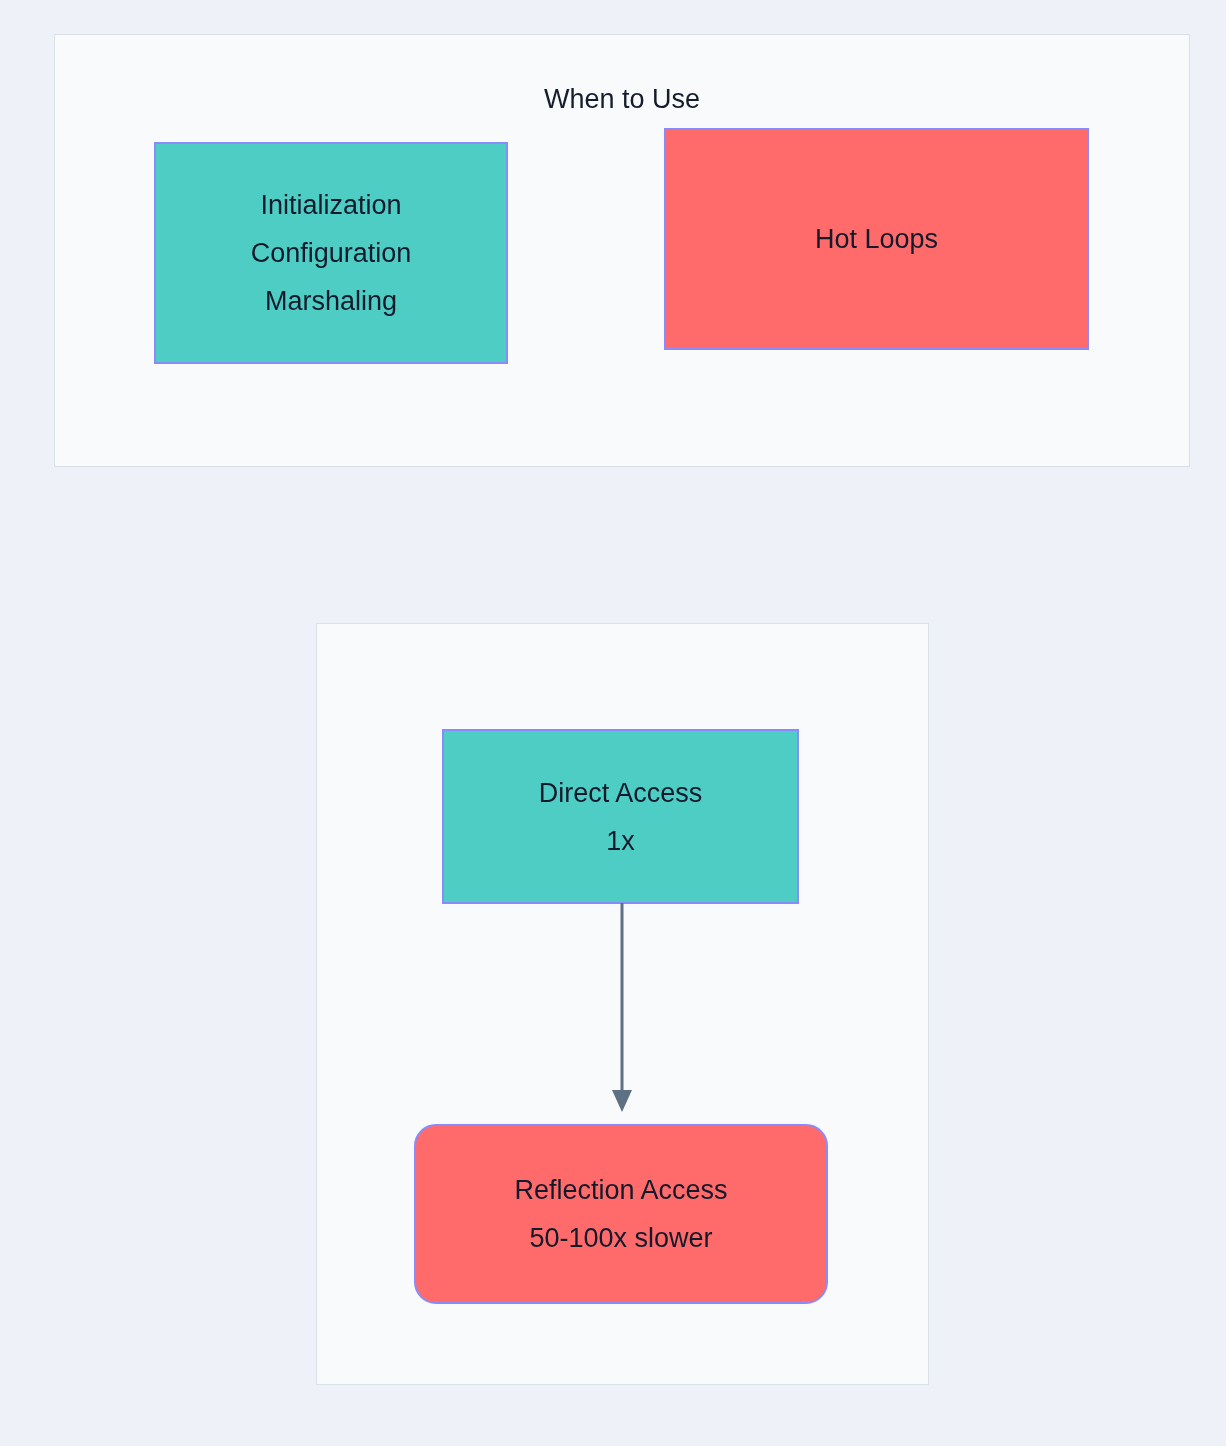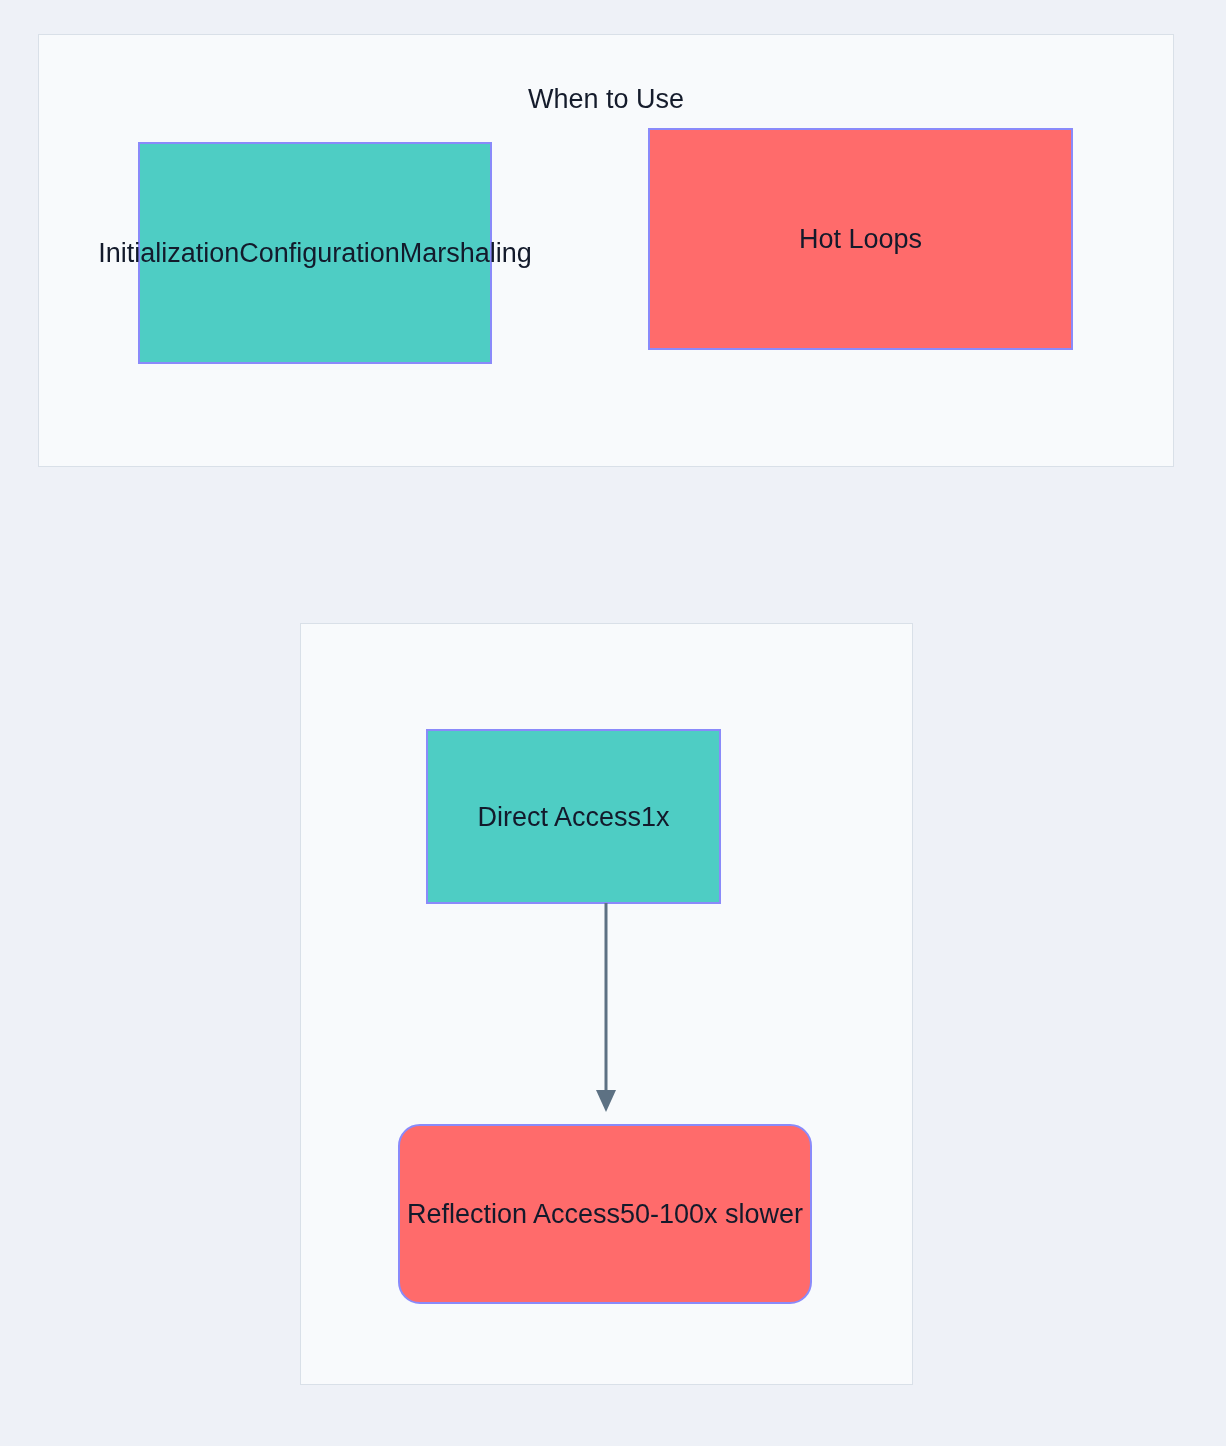--- a/index.html
+++ b/index.html
@@ -11,20 +11,21 @@
     height: 1446px;
     background: #eef1f7;
     font-family: "Liberation Sans", sans-serif;
     position: relative;
     overflow: hidden;
   }
 
   .canvas {
     position: absolute;
     inset: 0;
+    margin-left: 16px;
   }
 
   
   .subgraph {
     position: absolute;
     background: #f8fafc;
     border: 1px solid #d9e0e8;
     box-sizing: border-box;
   }
   .subgraph-title {
@@ -56,21 +57,21 @@
   #subgraph-performance .subgraph-title {
     top: 636px;
   }
 
   
   .node {
     position: absolute;
     box-sizing: border-box;
     border: 2px solid #8a8afa;
     display: flex;
-    flex-direction: row;
+    flex-direction: column;
     align-items: center;
     justify-content: center;
     color: #131a2b;
     font-size: 27px;
     line-height: 48px;
     text-align: center;
   }
   .node.teal { background: #4ecdc4; }
   .node.red  { background: #ff6b6b; }
   .node .line { display: block; white-space: nowrap; }
@@ -83,21 +84,21 @@
   }
   #node-avoid {
     left: 648px;
     top: 128px;
     width: 425px;
     height: 222px;
   }
   #node-direct-access {
     left: 426px;
     top: 729px;
-    width: 295px;
+    width: 357px;
     height: 175px;
   }
   #node-reflection-access {
     left: 398px;
     top: 1124px;
     width: 414px;
     height: 180px;
     border-radius: 22px;
   }
 

